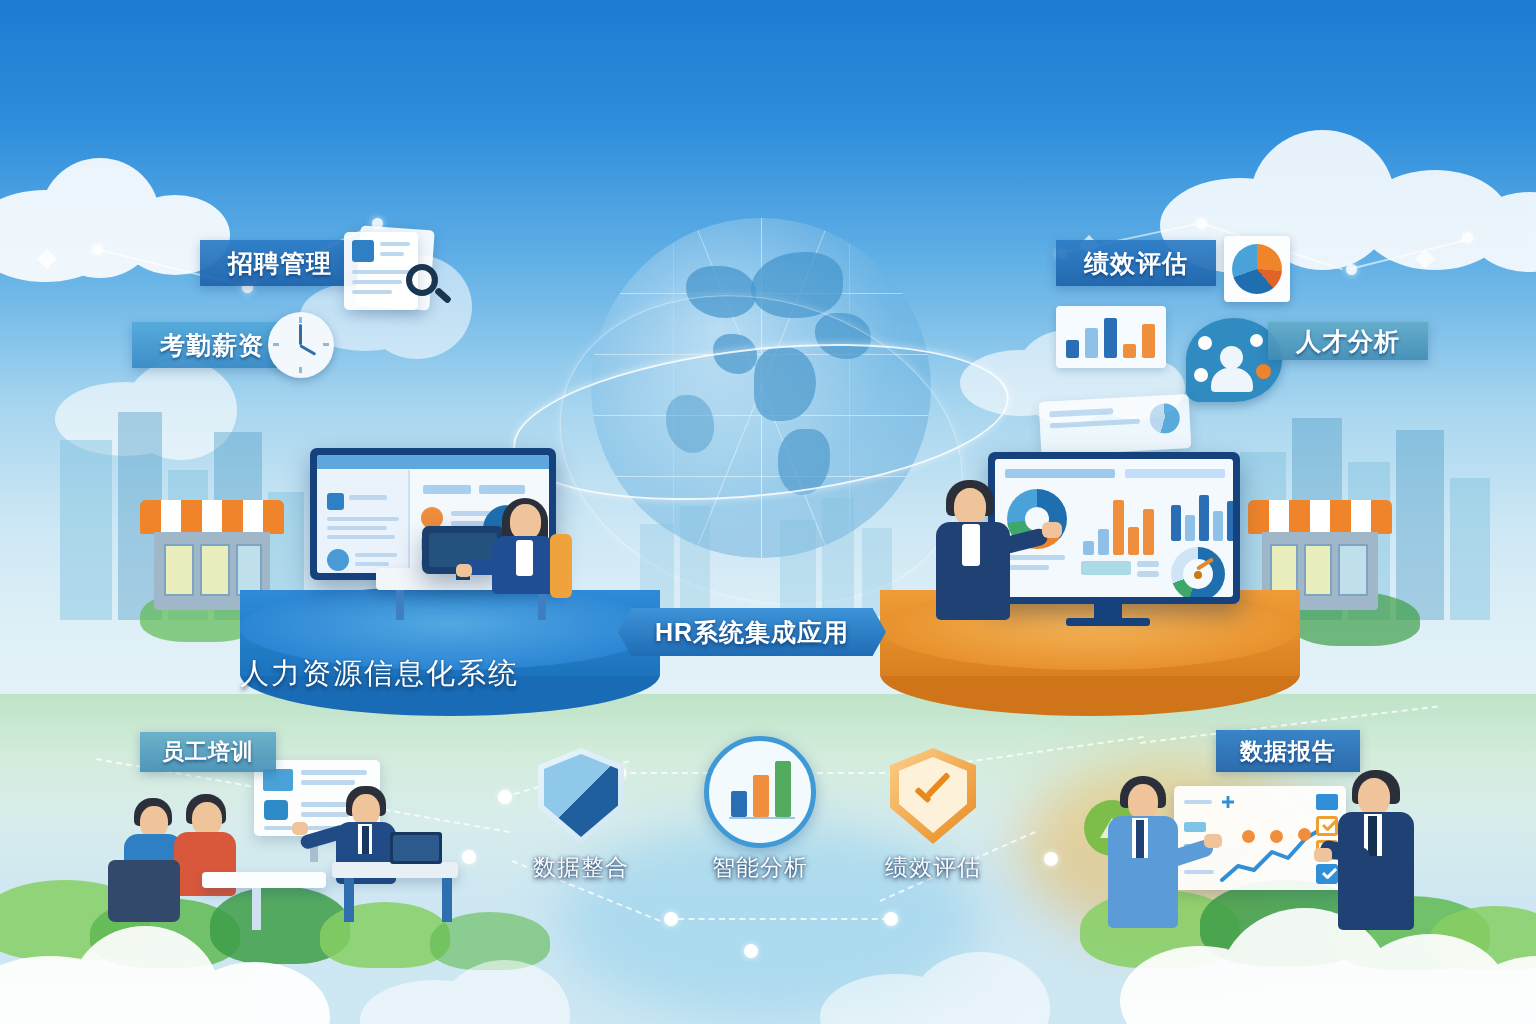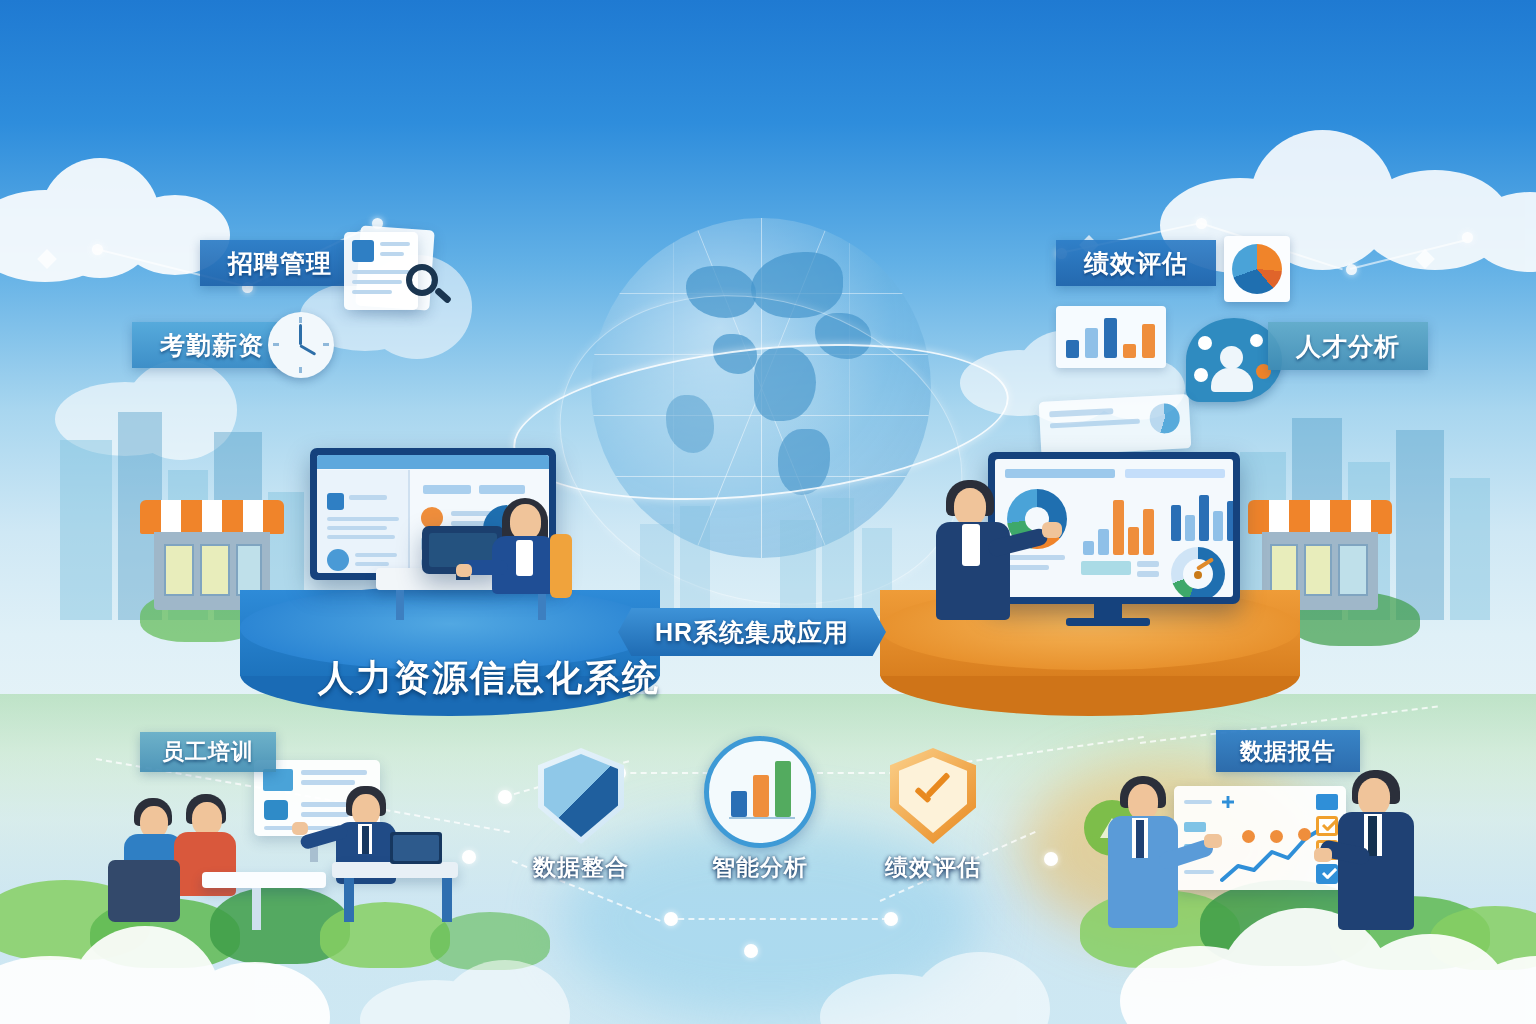--- a/index.html
+++ b/index.html
@@ -71,22 +71,22 @@
   .badge.blue{background:linear-gradient(180deg,rgba(44,124,198,.92),rgba(30,98,170,.92));}
   .badge.lite{background:linear-gradient(180deg,rgba(82,168,218,.90),rgba(52,136,196,.90));}
   .badge.teal{background:linear-gradient(180deg,rgba(96,170,200,.88),rgba(64,140,180,.9));}
 
   
   .platform{position:absolute;}
   .plat-top{position:absolute;left:0;top:0;width:100%;height:84px;border-radius:50%;}
   .plat-body{position:absolute;left:0;width:100%;}
   .plat-bot{position:absolute;left:0;width:100%;height:84px;border-radius:50%;}
   .plat-label{
-    position:absolute;left:0;width:100%;text-align:right;color:#fff;font-weight:bold;
-    font-size:36px;letter-spacing:2px;text-shadow:0 3px 4px rgba(0,45,90,.6),0 0 2px rgba(0,0,0,.3);
+    position:absolute;left:0;width:100%;text-align:left;color:#fff;font-weight:normal;
+    font-size:29px;letter-spacing:2px;text-shadow:0 3px 4px rgba(0,45,90,.6),0 0 2px rgba(0,0,0,.3);
     z-index:6;
   }
 
   
   .hexban{
     position:absolute;height:48px;display:flex;align-items:center;justify-content:center;
     color:#fff;font-size:25px;font-weight:bold;letter-spacing:1px;
     background:linear-gradient(180deg,#3e93d8,#1f6cb4);
     clip-path:polygon(5% 0,95% 0,100% 50%,95% 100%,5% 100%,0 50%);
     text-shadow:0 2px 4px rgba(0,35,80,.7);
@@ -106,21 +106,21 @@
   .legs{position:absolute;background:#3d7fc0;}
 
   
   .head{position:absolute;border-radius:48% 48% 44% 44%;background:#f0c49a;}
   .hair{position:absolute;background:#2b2f3a;}
   .body{position:absolute;border-radius:14px 14px 5px 5px;}
 
   
   .shieldwrap{position:absolute;text-align:center;}
   .shield-label{
-    margin-top:8px;color:#fff;font-size:23px;font-weight:bold;letter-spacing:1px;
+    margin-top:8px;color:#fff;font-size:23px;font-weight:normal;letter-spacing:1px;
     text-shadow:0 2px 5px rgba(0,35,85,.85),0 0 3px rgba(0,30,70,.6);
   }
 
   .dashline{position:absolute;border-top:2px dashed rgba(255,255,255,.75);transform-origin:0 50%;}
   .dashnode{position:absolute;width:14px;height:14px;background:#fff;border-radius:50%;box-shadow:0 0 6px rgba(255,255,255,.8);}
 
   .panel{position:absolute;background:rgba(255,255,255,.92);border-radius:5px;box-shadow:0 5px 14px rgba(20,60,110,.2);}
   .line{position:absolute;background:#bcd7ee;border-radius:2px;}
   .chk{position:absolute;border:3px solid #f0a02e;background:#fff;border-radius:3px;}
   .chk.b{border-color:#2f8fd8;background:#2f8fd8;}
@@ -317,21 +317,21 @@
   </div>
 
   <div style="position:absolute;left:1186px;top:318px;width:96px;height:84px;background:#2f8bc0;border-radius:50% 50% 50% 14%;box-shadow:0 4px 10px rgba(10,60,110,.3);">
     <div style="position:absolute;left:34px;top:28px;width:23px;height:23px;background:#eef6fb;border-radius:50%;"></div>
     <div style="position:absolute;left:25px;top:50px;width:42px;height:24px;background:#eef6fb;border-radius:18px 18px 4px 4px;"></div>
     <div style="position:absolute;left:12px;top:18px;width:14px;height:14px;background:#fff;border-radius:50%;"></div>
     <div style="position:absolute;left:64px;top:16px;width:13px;height:13px;background:#fff;border-radius:50%;"></div>
     <div style="position:absolute;left:8px;top:50px;width:14px;height:14px;background:#fff;border-radius:50%;"></div>
     <div style="position:absolute;left:70px;top:46px;width:15px;height:15px;background:#f0842a;border-radius:50%;"></div>
   </div>
-  <div class="badge teal" style="left:1268px;top:322px;width:160px;height:48px;font-size:25px;">
+  <div class="badge teal" style="left:1268px;top:322px;width:160px;height:38px;font-size:25px;">
     <span>人才分析</span>
   </div>
 
   <div class="platform" style="left:240px;top:586px;width:420px;height:130px;z-index:5;">
     <div class="plat-bot" style="top:46px;background:#1a6bb5;"></div>
     <div class="plat-body" style="top:4px;height:86px;background:linear-gradient(180deg,#2e8bd8,#1d73bd);"></div>
     <div class="plat-top" style="background:radial-gradient(ellipse at 50% 45%,#52a8e2,#2c86d4 70%,#2278c4 100%);"></div>
   </div>
   <div class="plat-label" style="left:240px;top:654px;width:420px;">人力资源信息化系统</div>
 

